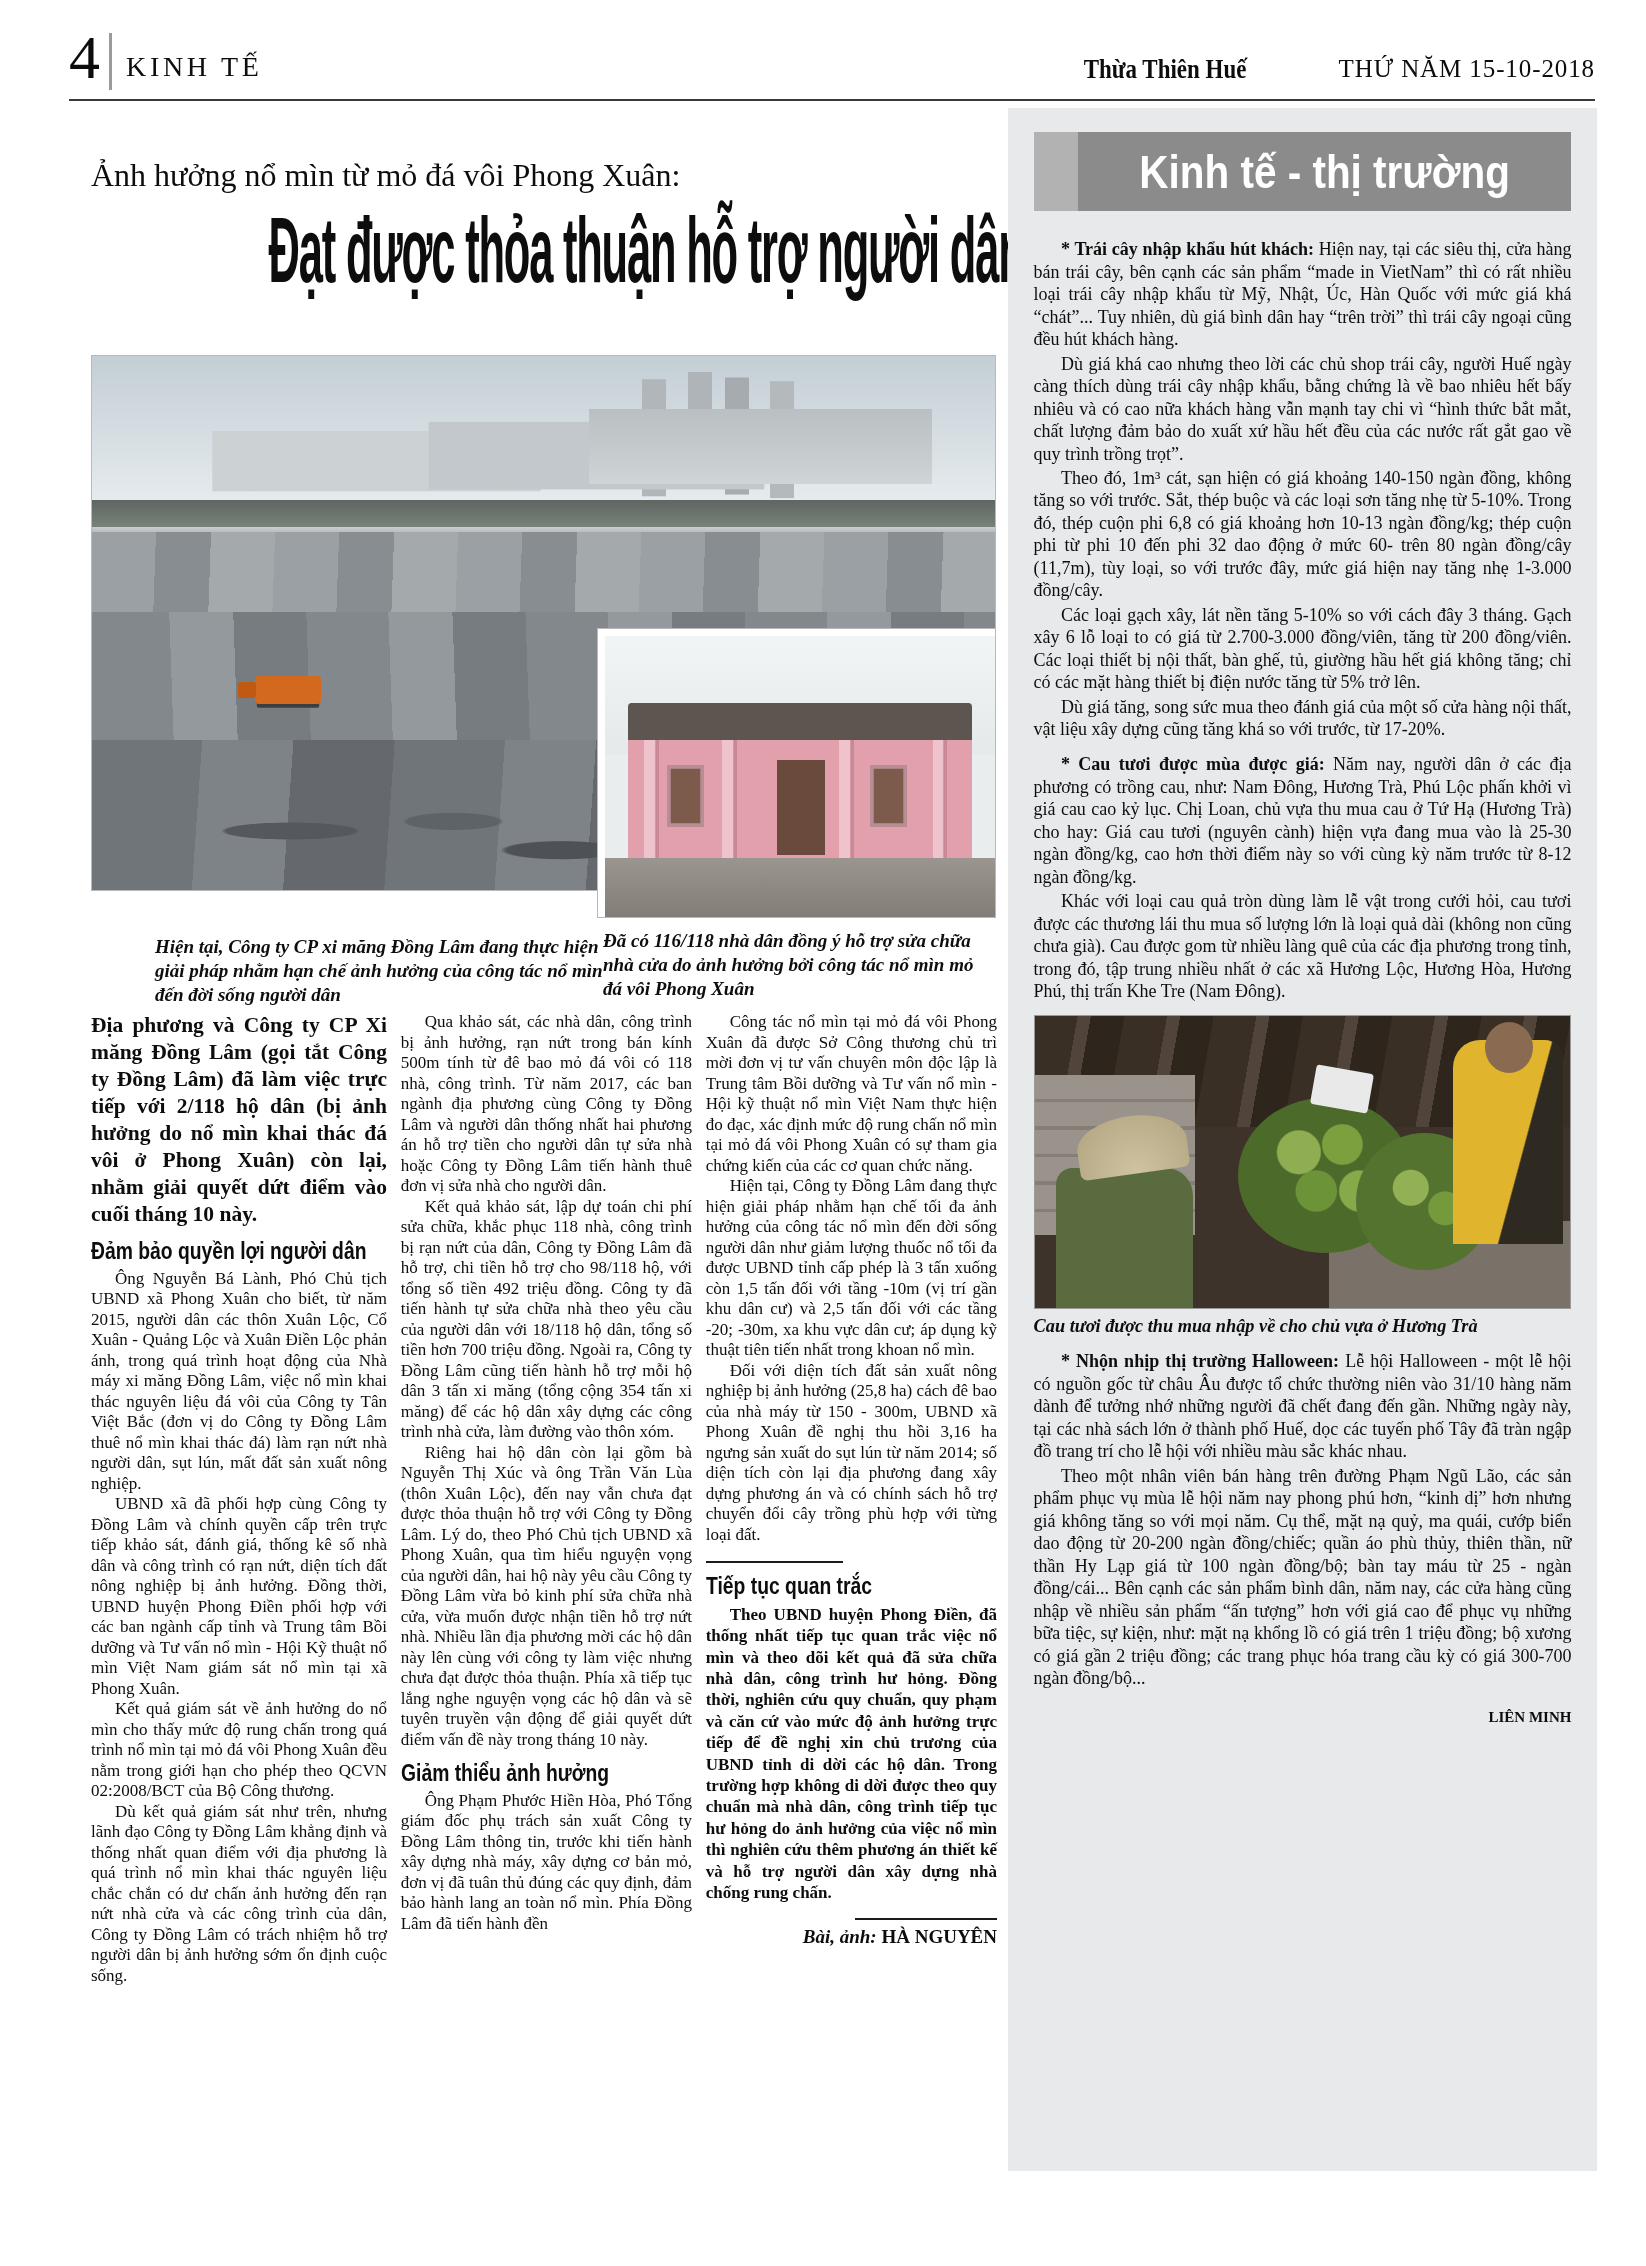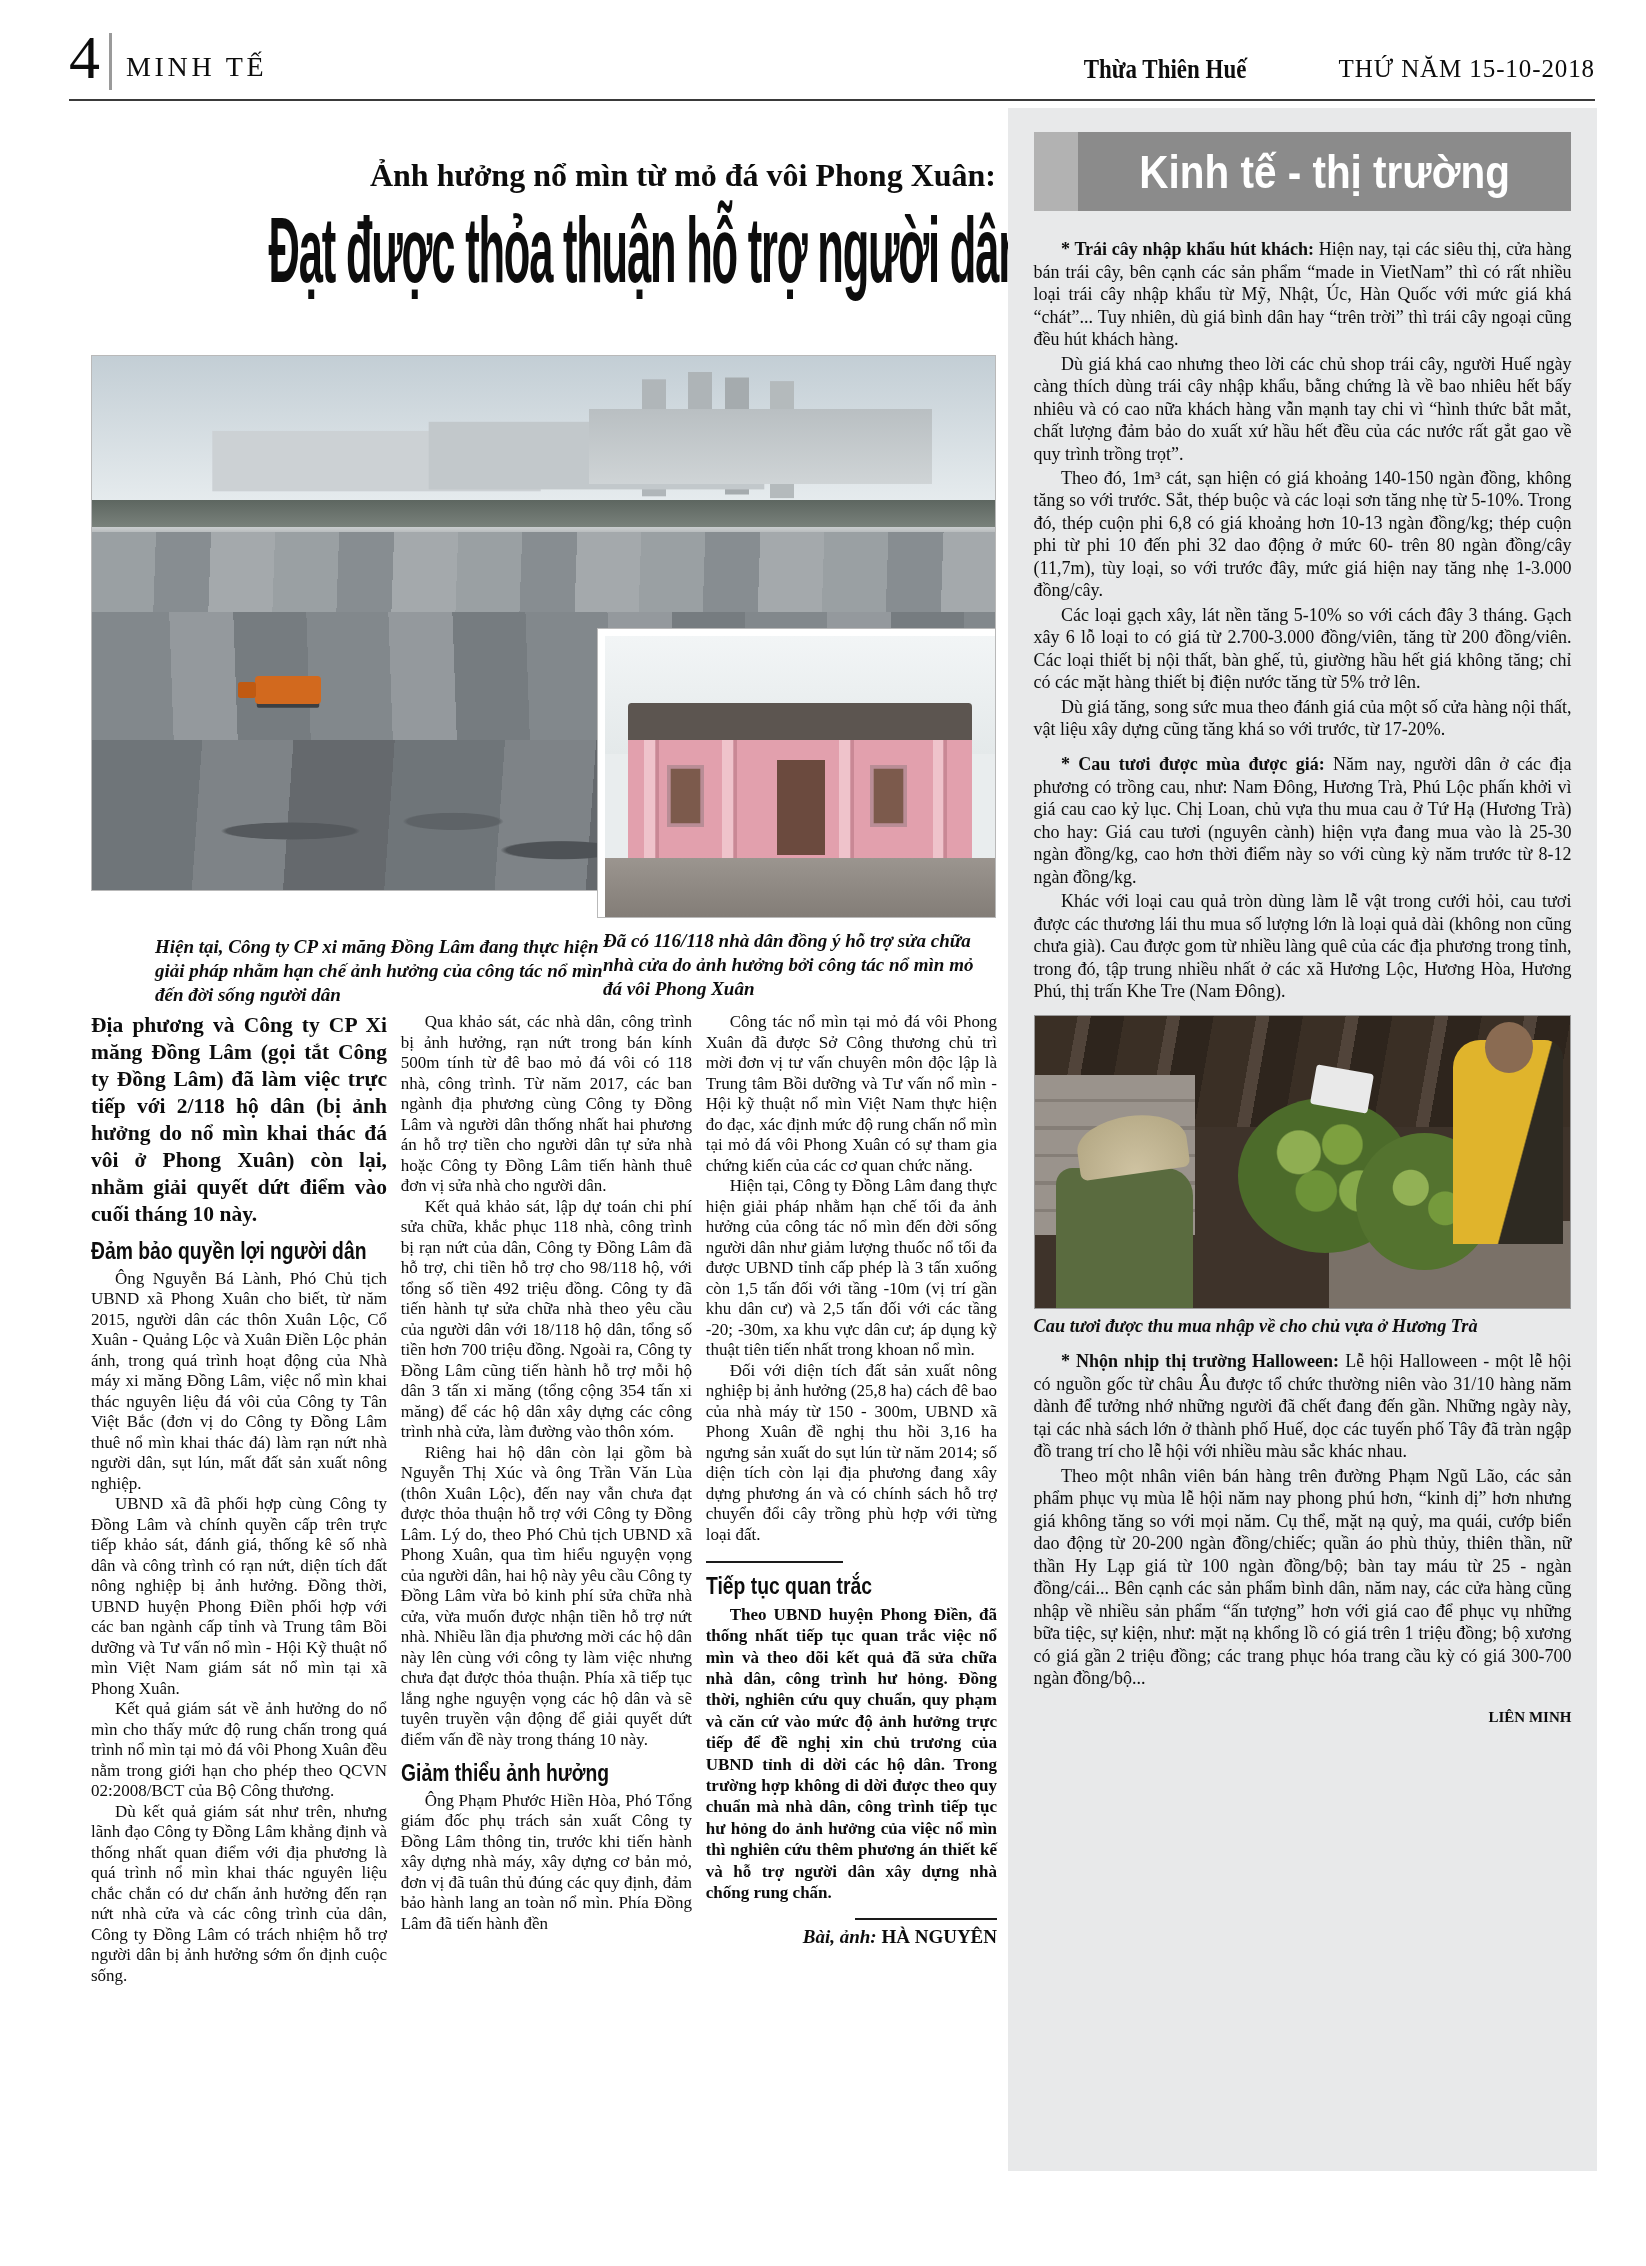--- a/index.html
+++ b/index.html
@@ -9,21 +9,21 @@
   
   .masthead { position:absolute; top:27.4px; left:69px; right:52px; height:71px; }
   .page-number { position:absolute; left:0; top:-5.5px; font-size:62px; font-weight:400; }
   .mast-divider { position:absolute; left:40px; top:5.5px; width:2.7px; height:57px; background:#9a9a9a; }
   .section-label { position:absolute; left:57px; top:24px; font-size:28px; letter-spacing:3.7px; }
   .brand { position:absolute; right:349px; top:25.6px; font-size:28px; font-weight:700; transform:scaleX(0.82); transform-origin:right; white-space:nowrap; }
   .issue-date { position:absolute; right:0; top:27.4px; font-size:25px; letter-spacing:0.9px; white-space:nowrap; }
   .mast-rule { position:absolute; top:99px; left:69px; width:1526px; height:1.8px; background:#3a3a3a; }
 
   
-  .kicker { position:absolute; top:157px; left:91px; width:905px; text-align:right; font-size:32px; font-weight:700; }
+  .kicker { position:absolute; top:157px; left:91px; width:905px; text-align:left; font-size:32px; font-weight:400; }
   .headline-wrap { position:absolute; top:203px; left:91px; width:905px; text-align:center; }
   .headline { display:inline-block; font-family:"Liberation Sans", sans-serif; font-weight:700; font-size:64px; letter-spacing:-1.8px; white-space:nowrap; transform:scale(0.68,1.45); transform-origin:50% 20%; }
 
   
   .photo-block { position:absolute; top:355px; left:91px; width:905px; height:649px; }
   .quarry-photo { position:absolute; left:0; top:0; width:905px; height:536px; overflow:hidden; border:0.9px solid #b9b9b9; background:linear-gradient(#c7d2d8 0%, #dde5e9 18%, #eef1f2 30%, #a7abad 34%, #8e9397 60%, #7b8084 100%); }
   .q-sky { position:absolute; left:0; top:0; width:100%; height:30%; background:linear-gradient(#c3ced5,#e9eef0); }
   .q-plant { position:absolute; left:55%; top:10%; width:38%; height:14%; background:linear-gradient(#b9bfc2,#cfd4d6); box-shadow:-164px 9.1px 0 -3.7px #c2c8cb, -384px 14.6px 0 -7.3px #ccd1d4; }
   .q-silo { position:absolute; left:66%; top:3%; width:24px; height:22%; background:#aeb4b7; box-shadow:37px 5.5px 0 #a5abae, 82px 9.1px 0 #b4babc, -46px 7.3px 0 #b0b6b9; }
   .q-treeline { position:absolute; left:0; top:27%; width:100%; height:5%; background:linear-gradient(#5d6660,#79817b); }
@@ -82,21 +82,21 @@
   .sb-byline { text-align:right; font-weight:700; font-size:15px; margin-top:16.4px; }
 </style>
 </head>
 <body>
 
 <div class="page">
 
   <div class="masthead">
     <div class="page-number">4</div>
     <div class="mast-divider"></div>
-    <div class="section-label">MINH TẾ</div>
+    <div class="section-label">KINH TẾ</div>
     <div class="brand">Thừa Thiên Huế</div>
     <div class="issue-date">THỨ NĂM 15-10-2018</div>
   </div>
   <div class="mast-rule"></div>
 
   <div class="kicker">Ảnh hưởng nổ mìn từ mỏ đá vôi Phong Xuân:</div>
   <div class="headline-wrap">
     <span class="headline">Đạt được thỏa thuận hỗ trợ người dân</span>
   </div>
 

